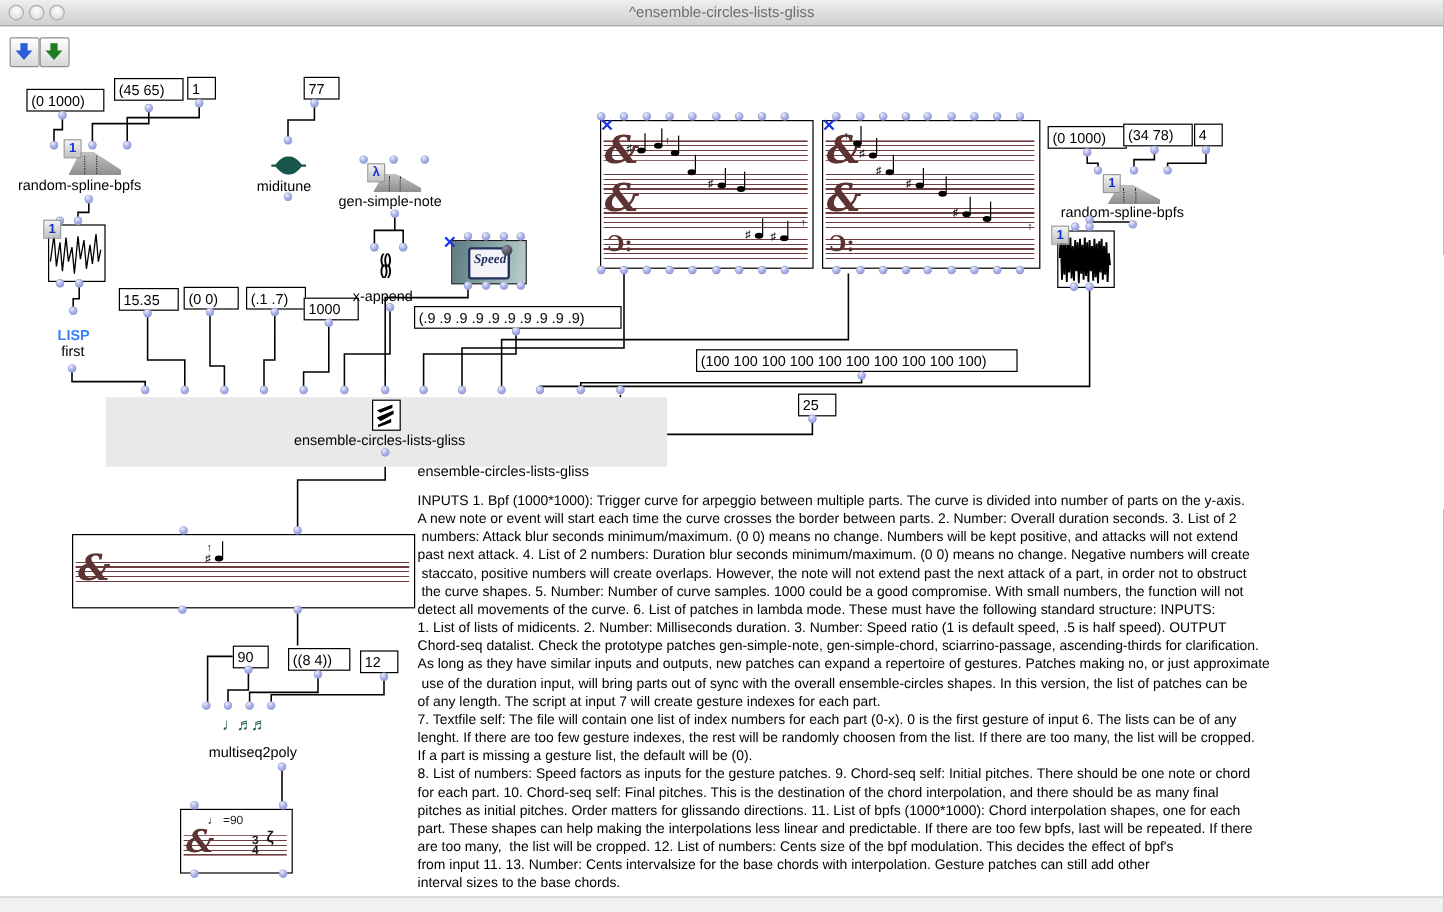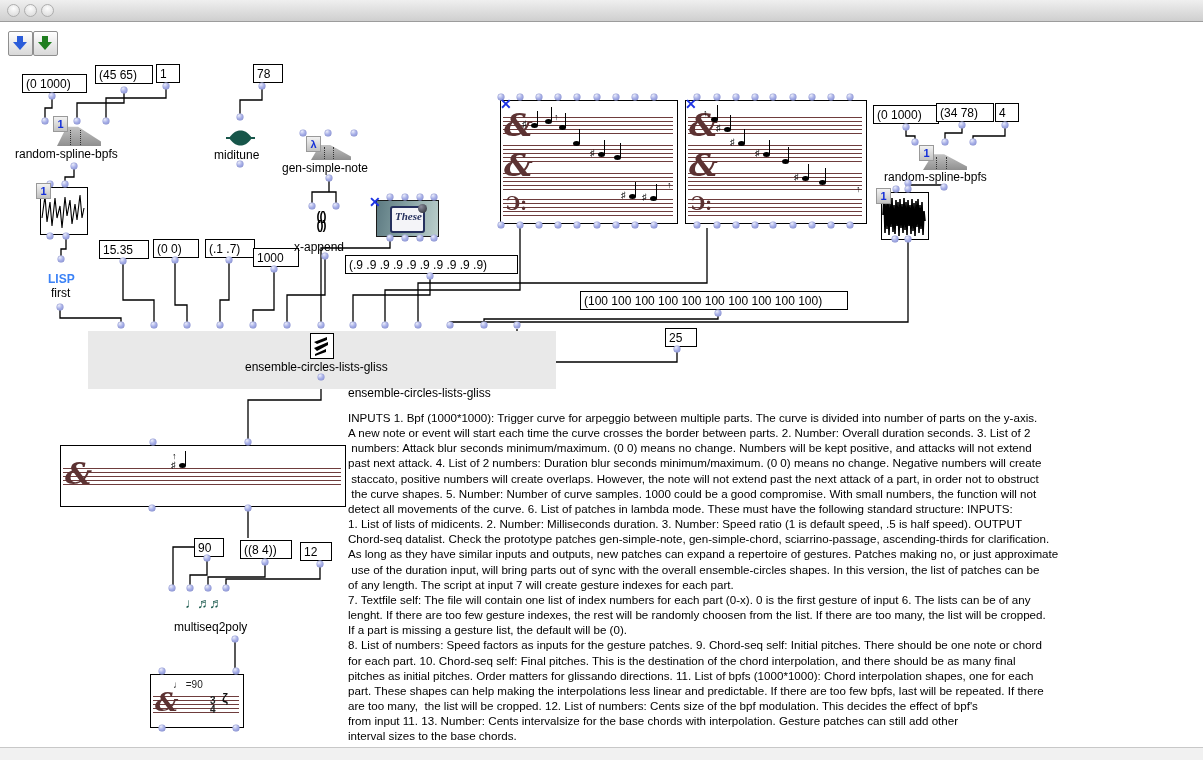--- a/index.html
+++ b/index.html
@@ -71,20 +71,21 @@
 </style>
 </head>
 <body>
 
 <div id="canvas">
 
   <div class="titlebar">
     <span class="light" style="left:7px"></span>
     <span class="light" style="left:24px"></span>
     <span class="light" style="left:41px"></span>
+    <div class="title">^ensemble-circles-lists-gliss</div>
   </div>
 
   <div class="toolbtn" style="left:8px;top:31px">
     <i class="arrshaft" style="background:#2b5cd9"></i>
     <i class="arrhead" style="border-top:8px solid #2b5cd9"></i>
   </div>
   <div class="toolbtn" style="left:33px;top:31px">
     <i class="arrshaft" style="background:#1e7d1e"></i>
     <i class="arrhead" style="border-top:8px solid #1e7d1e"></i>
   </div>
@@ -107,21 +108,21 @@
       M321,377 V400 H248 V441 M248,508 V538
       M194,547 H173 V588 M207,558 V575 H190 V588
       M265,562 V577 H208 V588 M320,564 V579 H226 V588
       M235,640 V671"></path>
   </svg>
 
 
   <div class="vbox" style="left:22px;top:74px;width:57px">(0 1000)</div>
   <div class="vbox" style="left:95px;top:65px;width:50px">(45 65)</div>
   <div class="vbox" style="left:156px;top:64px;width:16px">1</div>
-  <div class="vbox" style="left:253px;top:64px;width:22px">78</div>
+  <div class="vbox" style="left:253px;top:64px;width:22px">77</div>
   <div class="vbox" style="left:99px;top:240px;width:42px">15.35</div>
   <div class="vbox" style="left:153px;top:239px;width:38px">(0 0)</div>
   <div class="vbox" style="left:205px;top:239px;width:42px">(.1 .7)</div>
   <div class="vbox" style="left:253px;top:248px;width:38px">1000</div>
   <div class="vbox" style="left:345px;top:255px;width:165px">(.9 .9 .9 .9 .9 .9 .9 .9 .9 .9)</div>
 
   <div class="vbox" style="left:873px;top:105px;width:58px">(0 1000)</div>
   <div class="vbox" style="left:936px;top:103px;width:50px">(34 78)</div>
   <div class="vbox" style="left:995px;top:103px;width:16px">4</div>
   <div class="vbox" style="left:580px;top:291px;width:260px">(100 100 100 100 100 100 100 100 100 100)</div>
@@ -161,21 +162,21 @@
 
   <div class="xapp" style="left:306px;top:212px;width:30px">
     <span>(()</span><br>
     <span>())</span>
   </div>
   <div class="lbl" style="left:294px;top:240px">x-append</div>
 
   <div class="xmark" style="left:369px;top:196px">✕</div>
   <div class="filebox" style="left:376px;top:200px;width:61px;height:35px">
     <div class="scroll">
-      <b>These</b>
+      <b>Speed</b>
       <span class="scrollball"></span>
     </div>
   </div>
 
   <div class="xmark" style="left:500px;top:98px">✕</div>
   <div class="scorebox" style="left:500px;top:100px;width:176px;height:122px">
     <div class="staff" style="left:2px;width:170px;top:16px"></div>
     <div class="staff" style="left:2px;width:170px;top:44px"></div>
     <div class="staff" style="left:2px;width:170px;top:72px"></div>
     <div class="staff" style="left:2px;width:170px;top:98px"></div>

